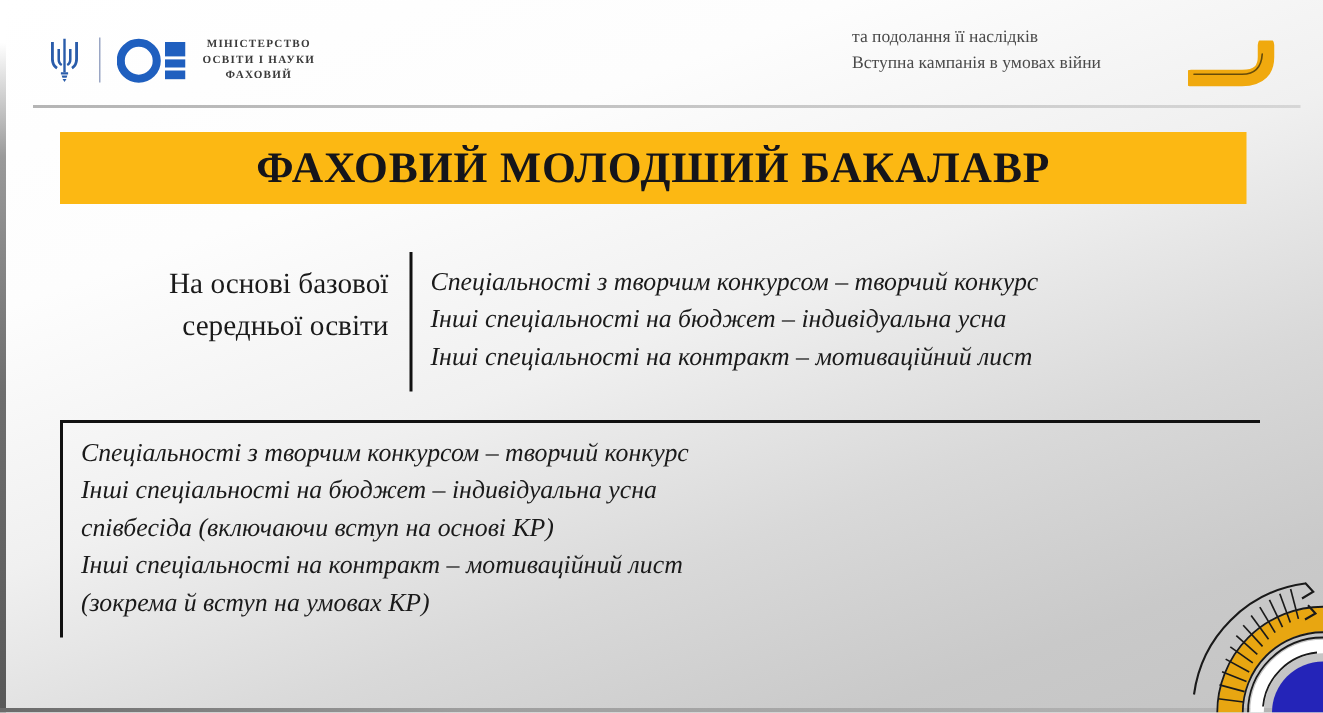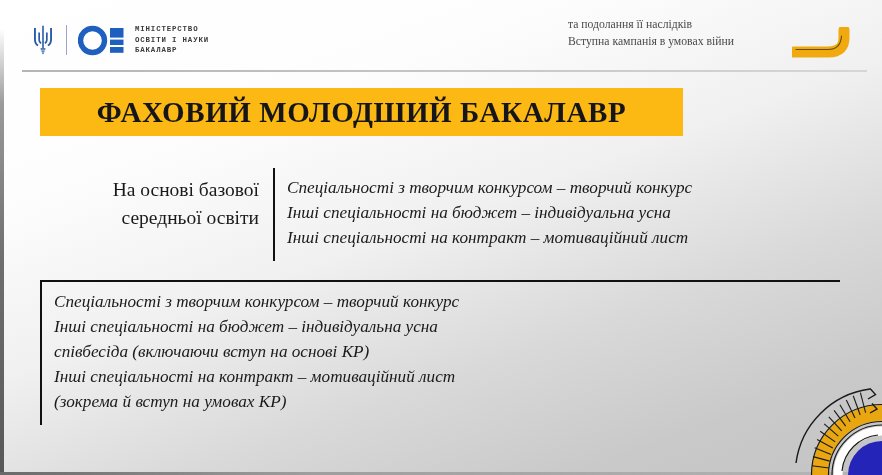--- a/index.html
+++ b/index.html
@@ -53,26 +53,27 @@
     height: 30px;
     background: #9aa6c4;
     margin: 0 11px 0 12px;
   }
   .logo-mark { display: block; }
   .logo-text {
     margin-left: 9px;
     display: flex;
     flex-direction: column;
     justify-content: center;
-    font-family: Liberation Mono, monospace;
+    font-family: Liberation Serif, serif;
     font-weight: bold;
     font-size: 7.4px;
     letter-spacing: 0.85px;
     color: #3b3b3b;
     line-height: 1.45;
+    align-items: center;
   }
   .campaign {
     position: absolute;
     left: 568px; top: 17px;
     width: 232px;
     font-family: "Liberation Serif", serif;
     font-size: 11.7px;
     line-height: 1.42;
     color: #4a4a4a;
   }
@@ -84,21 +85,21 @@
     position: absolute;
     left: 22px; top: 70px;
     width: 845px; height: 2px;
     background: linear-gradient(90deg, #b5b5b5 0%, #c9c9c9 60%, #d6d6d6 100%);
   }
 
   
   .title-banner {
     position: absolute;
     left: 40px; top: 88px;
-    width: 643px; height: 48px;
+    width: 791px; height: 48px;
     background: #fcb813;
     display: flex;
     align-items: center;
     justify-content: center;
   }
   .title-banner .title-text {
     font-family: "Liberation Serif", serif;
     font-weight: bold;
     font-size: 29px;
     letter-spacing: 0.6px;
@@ -180,21 +181,21 @@
         <svg class="logo-mark" width="48" height="31" viewBox="0 0 48 31">
           <circle cx="14.5" cy="15.5" r="12.0" fill="none" stroke="#1f5fbf" stroke-width="5.4"></circle>
           <rect x="32.0" y="3.0" width="13.5" height="9.6" fill="#1f5fbf"></rect>
           <rect x="32.0" y="14.6" width="13.5" height="5.4" fill="#1f5fbf"></rect>
           <rect x="32.0" y="22.0" width="13.5" height="5.8" fill="#1f5fbf"></rect>
         </svg>
       </span>
       <span class="logo-text">
         <span>МІНІСТЕРСТВО</span>
         <span>ОСВІТИ І НАУКИ</span>
-        <span>БАКАЛАВР</span>
+        <span>ФАХОВИЙ</span>
       </span>
     </div>
 
     <div class="campaign">
       <div>та подолання її наслідків</div>
       <div>Вступна кампанія в умовах війни</div>
     </div>
 
     <span class="hook">
       <svg width="62" height="34" viewBox="0 0 62 34">

